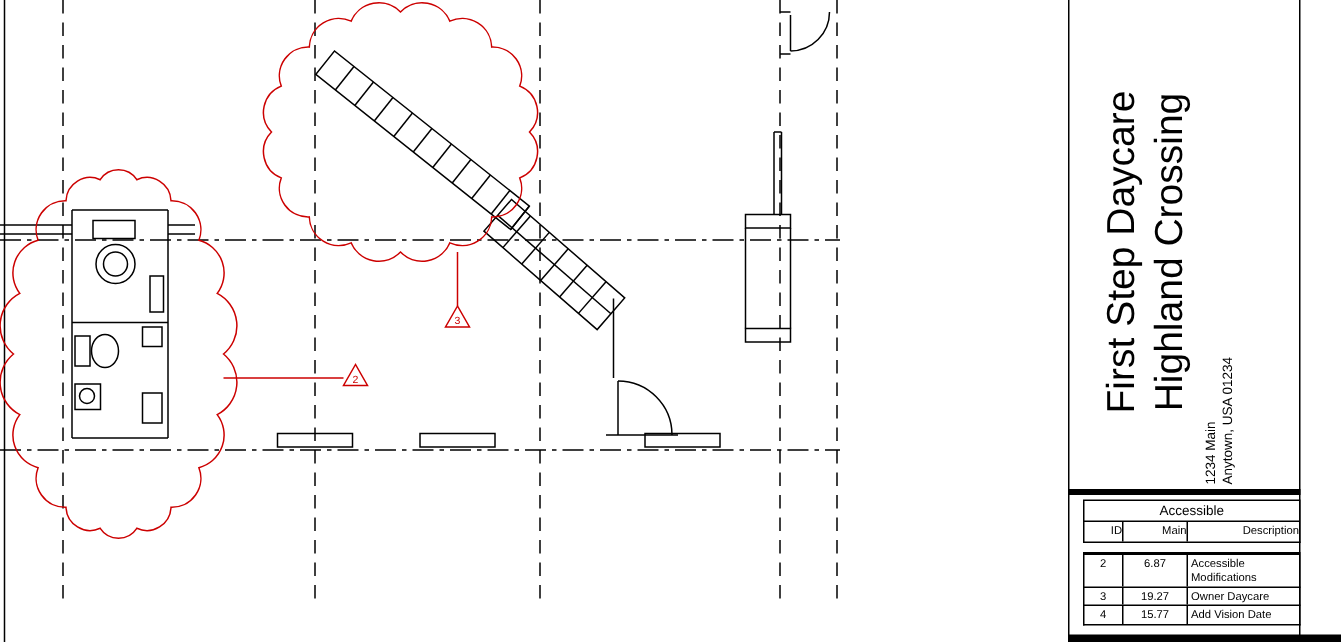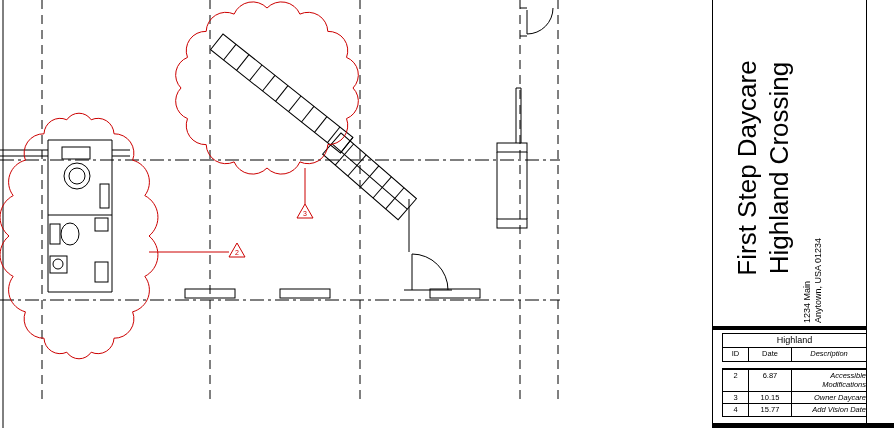--- a/index.html
+++ b/index.html
@@ -18,30 +18,30 @@
   .tb-border-right{position:absolute;left:866px;top:0;width:1px;height:428px;background:#000;}
   .project-title{position:absolute;left:598px;top:136px;width:330px;height:64px;
                  transform:rotate(-90deg);text-align:center;font-size:26px;line-height:32px;
                  white-space:nowrap;}
   .project-address{position:absolute;left:758px;top:257px;width:110px;height:22px;
                    transform:rotate(-90deg);font-size:9px;line-height:11px;white-space:nowrap;}
   .tb-thick-line{position:absolute;left:712px;top:326px;width:155px;height:4px;background:#000;}
   .rev-table{position:absolute;left:722px;top:333px;width:145px;font-size:7.5px;line-height:1.25;}
   .rev-title{border:1px solid #000;height:13px;line-height:12px;text-align:center;font-size:9px;}
   .rev-head{display:flex;border:1px solid #000;border-top:none;height:13px;}
-  .rev-head>div{line-height:12px;text-align:center;}
+  .rev-head>div{line-height:12px;text-align:right;}
   .c-id{width:25px;border-right:1px solid #000;}
   .c-date{width:42px;border-right:1px solid #000;}
-  .c-desc{flex:1;font-style:italic;}
+  .c-desc{flex:1;}
   .rev-gap{height:6px;}
   .rev-thick{height:2px;background:#000;}
   .rev-row{display:flex;border-left:1px solid #000;border-right:1px solid #000;
            border-bottom:1px solid #000;}
   .rev-row .c-id,.rev-row .c-date{text-align:center;padding-top:1px;}
-  .rev-row .c-desc{padding:1px 0 1px 2px;text-align:right;}
+  .rev-row .c-desc{padding:1px 0 1px 2px;}
   .bottom-bar{position:absolute;left:712px;top:423px;width:182px;height:5px;background:#000;}
 </style>
 </head>
 <body>
 
 <div class="sheet">
 
   <svg class="plan" width="894" height="428" viewBox="0 0 894 428">
 
     <g class="k">
@@ -163,37 +163,37 @@
   </div>
 
   <div class="project-address">
     <div>1234 Main</div>
     <div>Anytown, USA 01234</div>
   </div>
 
   <div class="tb-thick-line"></div>
 
   <div class="rev-table">
-    <div class="rev-title">Highland</div>
+    <div class="rev-title">Accessible</div>
     <div class="rev-head">
       <div class="c-id">ID</div>
-      <div class="c-date">Date</div>
+      <div class="c-date">Main</div>
       <div class="c-desc">Description</div>
     </div>
     <div class="rev-gap"></div>
     <div class="rev-thick"></div>
 
     <div class="rev-row">
       <div class="c-id">2</div>
       <div class="c-date">6.87</div>
       <div class="c-desc">Accessible Modifications</div>
     </div>
     <div class="rev-row">
       <div class="c-id">3</div>
-      <div class="c-date">10.15</div>
+      <div class="c-date">19.27</div>
       <div class="c-desc">Owner Daycare</div>
     </div>
     <div class="rev-row">
       <div class="c-id">4</div>
       <div class="c-date">15.77</div>
       <div class="c-desc">Add Vision Date</div>
     </div>
   </div>
 
   <div class="bottom-bar"></div>

